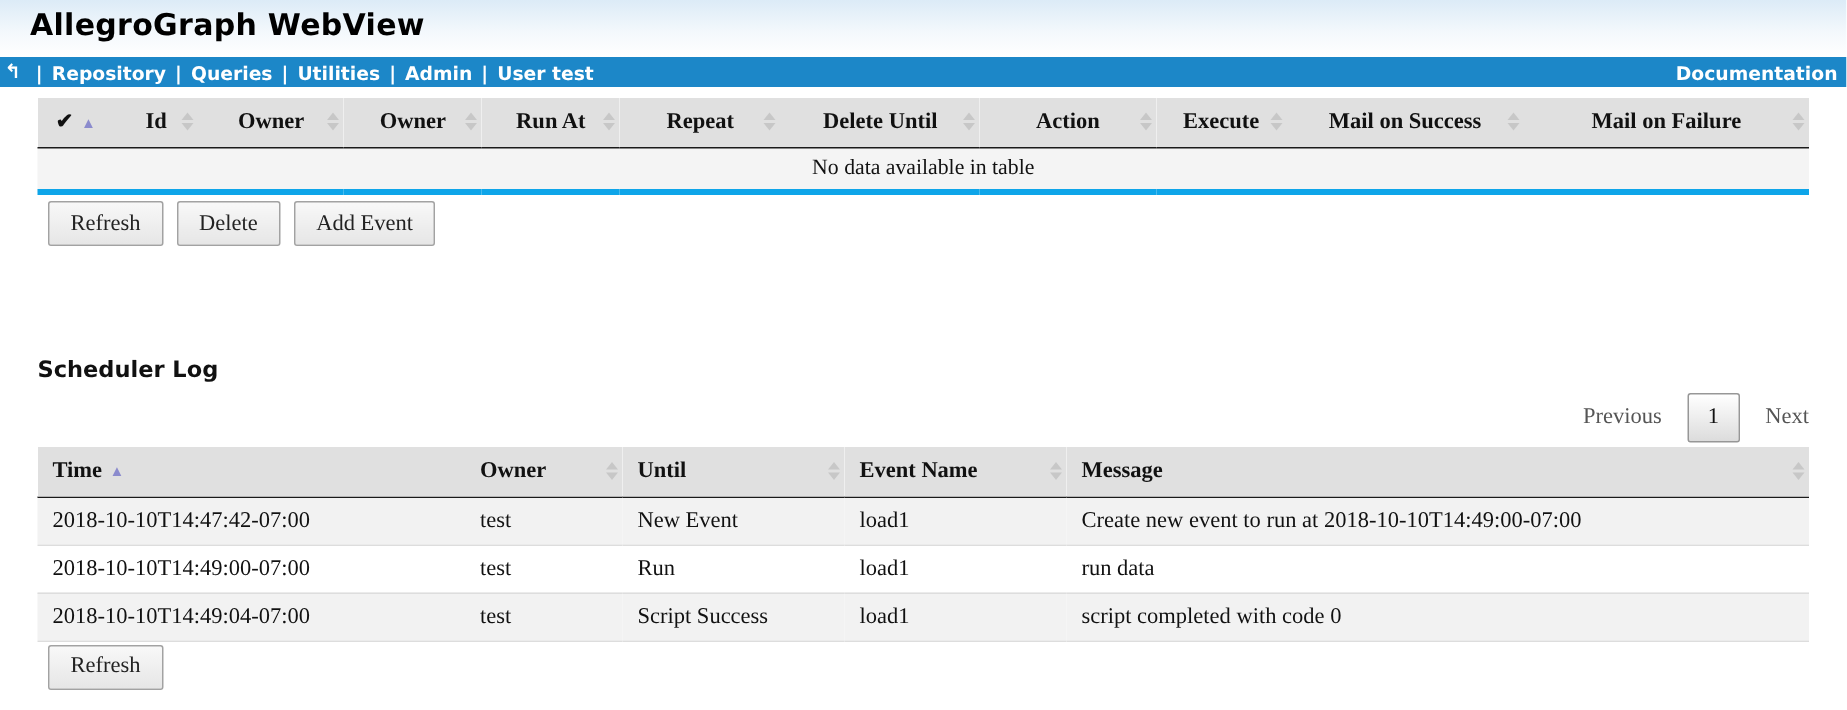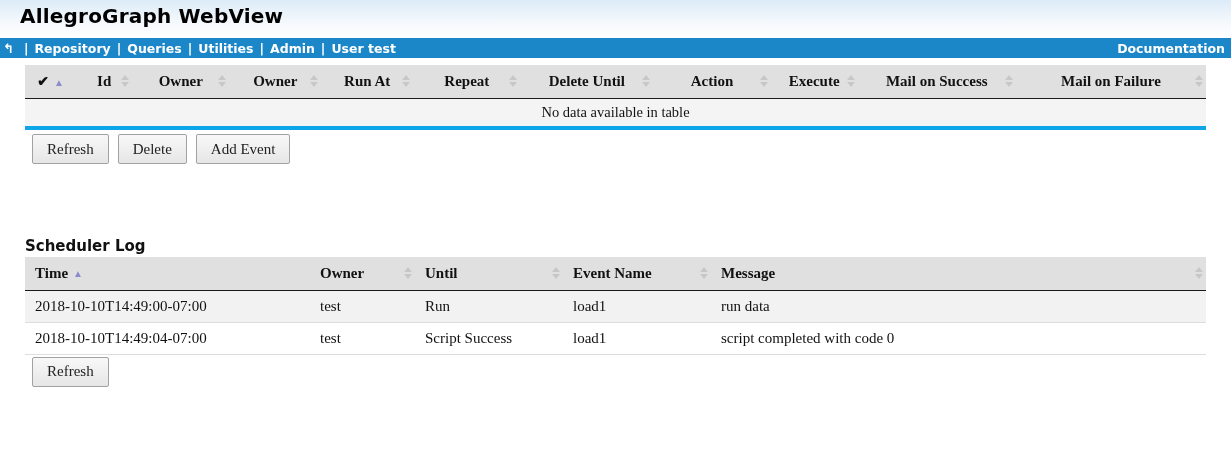--- a/index.html
+++ b/index.html
@@ -136,20 +136,25 @@
   </table>
 
   <div class="btn-row">
     <button class="btn">Refresh</button>
     <button class="btn">Delete</button>
     <button class="btn">Add Event</button>
   </div>
 
   <h2 class="section-heading log-heading">Scheduler Log</h2>
 
+  <div class="pagination">
+    <span class="page-link">Previous</span>
+    <span class="page-number">1</span>
+    <span class="page-link">Next</span>
+  </div>
 
   <table class="log-table">
     <colgroup>
       <col style="width:285px">
         <col style="width:105px">
         <col style="width:148px">
       <col style="width:148px">
         <col>
     </colgroup>
     <thead>
@@ -161,20 +166,27 @@
             </span>
         </th>
         <th><span>Owner</span><span class="sort-both"></span></th>
         <th><span>Until</span><span class="sort-both"></span></th>
         <th><span>Event Name</span><span class="sort-both"></span></th>
         <th><span>Message</span><span class="sort-both"></span></th>
       </tr>
     </thead>
     <tbody>
       <tr>
+        <td>2018-10-10T14:47:42-07:00</td>
+        <td>test</td>
+        <td>New Event</td>
+        <td>load1</td>
+        <td>Create new event to run at 2018-10-10T14:49:00-07:00</td>
+      </tr>
+      <tr>
         <td>2018-10-10T14:49:00-07:00</td>
         <td>test</td>
         <td>Run</td>
         <td>load1</td>
         <td>run data</td>
       </tr>
       <tr>
         <td>2018-10-10T14:49:04-07:00</td>
         <td>test</td>
         <td>Script Success</td>

